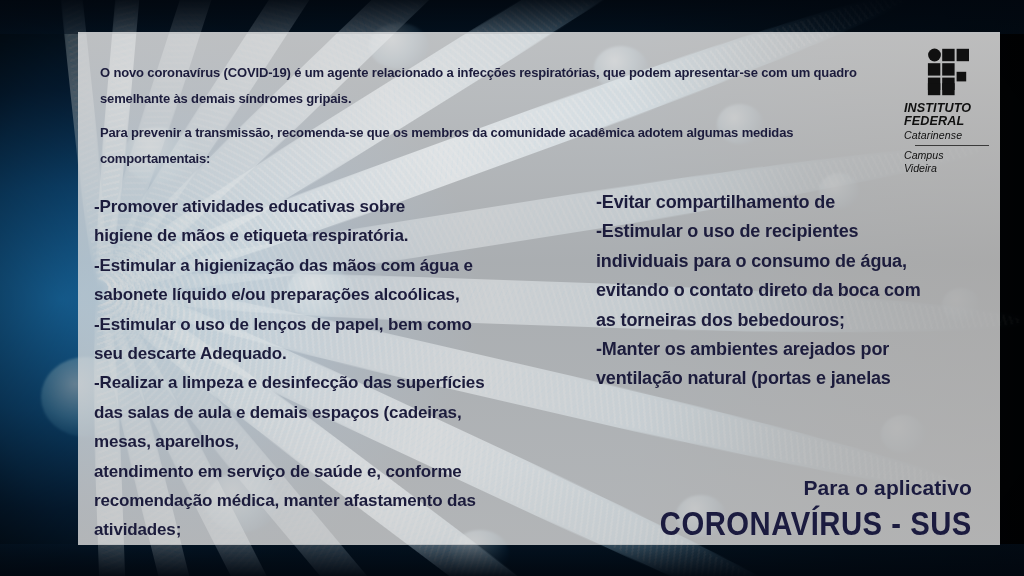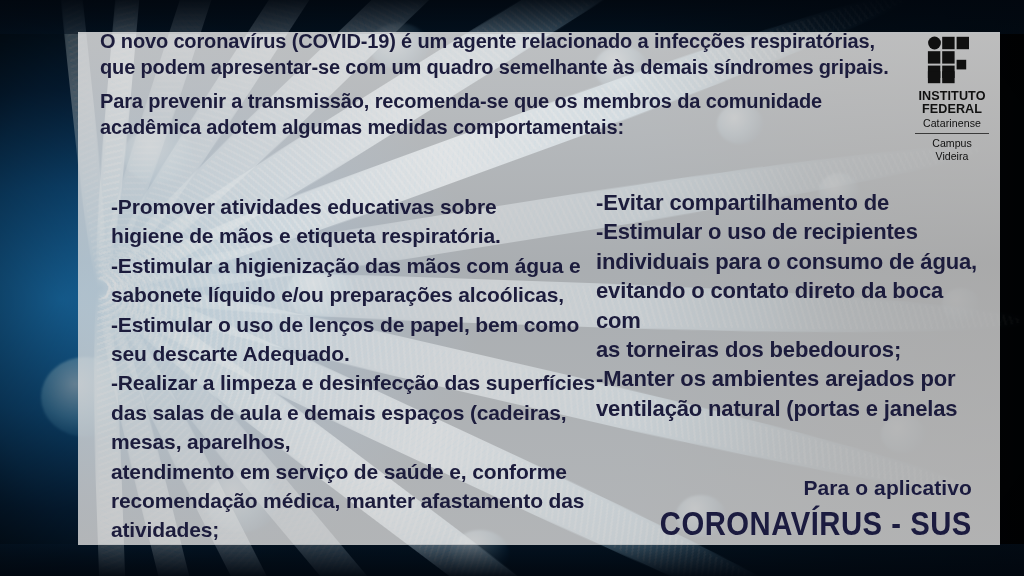--- a/index.html
+++ b/index.html
@@ -90,32 +90,32 @@
 
   
   .para {
     position:absolute;
     color:#1c1c3c;
     font-weight:bold;
     letter-spacing:-0.15px;
   }
 
   #intro {
-    left:100px; top:28px; width:790px;
-    font-size:20px; line-height:26px;
+    left:100px; top:60px; width:790px;
+    font-size:13px; line-height:26px;
   }
   #intro .p2 { margin-top:8px; }
 
   #col-left {
-    left:111px; top:192px; width:500px;
-    font-size:21px; line-height:29.4px;
+    left:94px; top:192px; width:500px;
+    font-size:17px; line-height:29.4px;
   }
   #col-right {
     left:596px; top:188px; width:392px;
-    font-size:22px; line-height:29.4px;
+    font-size:18px; line-height:29.4px;
   }
 
   
   #app-callout {
     position:absolute;
     right:52px; bottom:32px;
     text-align:right;
     color:#1b1b3f;
   }
   #app-subtitle {
@@ -130,24 +130,25 @@
     line-height:42px;
     letter-spacing:.6px;
     transform:scaleX(.86);
     transform-origin:right center;
     white-space:nowrap;
   }
 
   
   #logo {
     position:absolute;
-    left:904px; top:36px;
+    left:904px; top:48px;
     width:96px;
-    text-align:center;
+    text-align:left;
     color:#101010;
+    font-style:italic;
   }
   #logo-mark { margin:0 auto 6px; display:block; }
   #logo-inst {
     font-size:12.6px; font-weight:bold; line-height:12.6px;
     letter-spacing:.1px;
   }
   #logo-fed {
     font-size:12.6px; font-weight:bold; line-height:13.4px;
     letter-spacing:.1px;
   }

